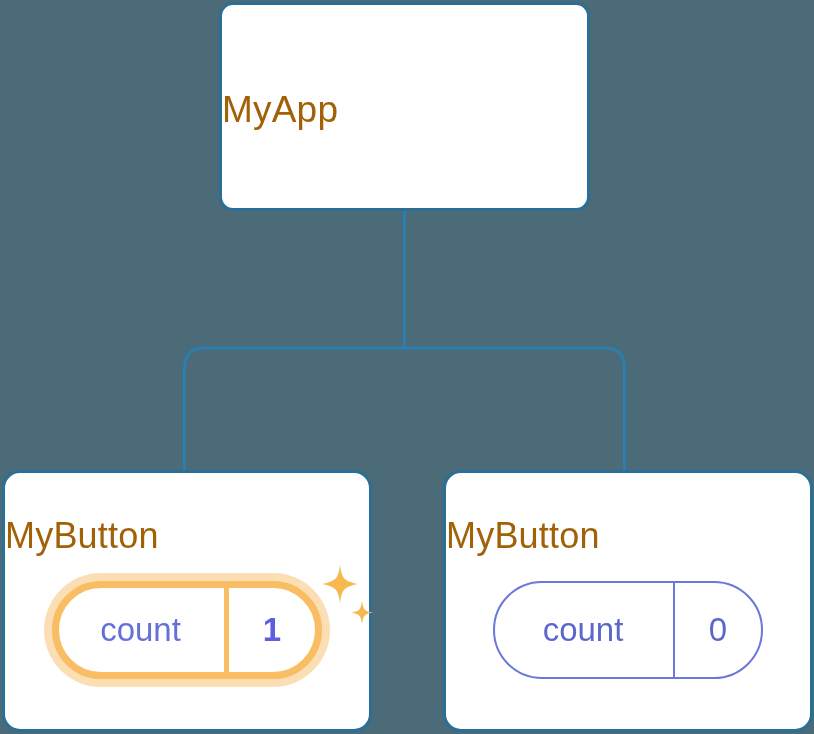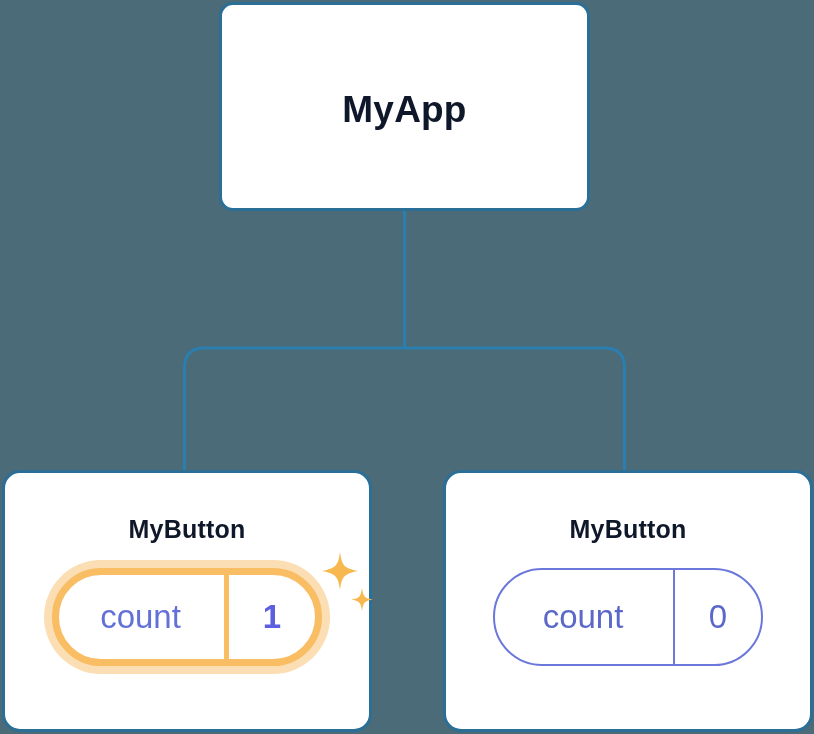--- a/index.html
+++ b/index.html
@@ -35,23 +35,22 @@
   
   .node {
     position: absolute;
     background: #ffffff;
     border: 3px solid #2b6e96;
     border-radius: 16px;
     z-index: 2;
   }
 
   .node-title {
-    color: #0f172a;
-    font-weight: 700;
-    text-align: center;
+    color: #a16207;
+    font-weight: 400;
     letter-spacing: 0.2px;
     white-space: nowrap;
   }
 
   
   #node-root {
     left: 219px;
     top: 2px;
     width: 371px;
     height: 209px;
@@ -65,21 +64,21 @@
   
   .leaf {
     top: 470px;
     height: 262px;
     border-radius: 18px;
   }
   #node-left  { left: 2px;   width: 370px; }
   #node-right { left: 443px; width: 370px; }
 
   .leaf .node-title {
-    font-size: 25px;
+    font-size: 36px;
     margin-top: 42px;
   }
 
   
   .pill-wrap {
     position: relative;
     margin: 24px auto 0;
     width: 270px;
     height: 124px;
   }

